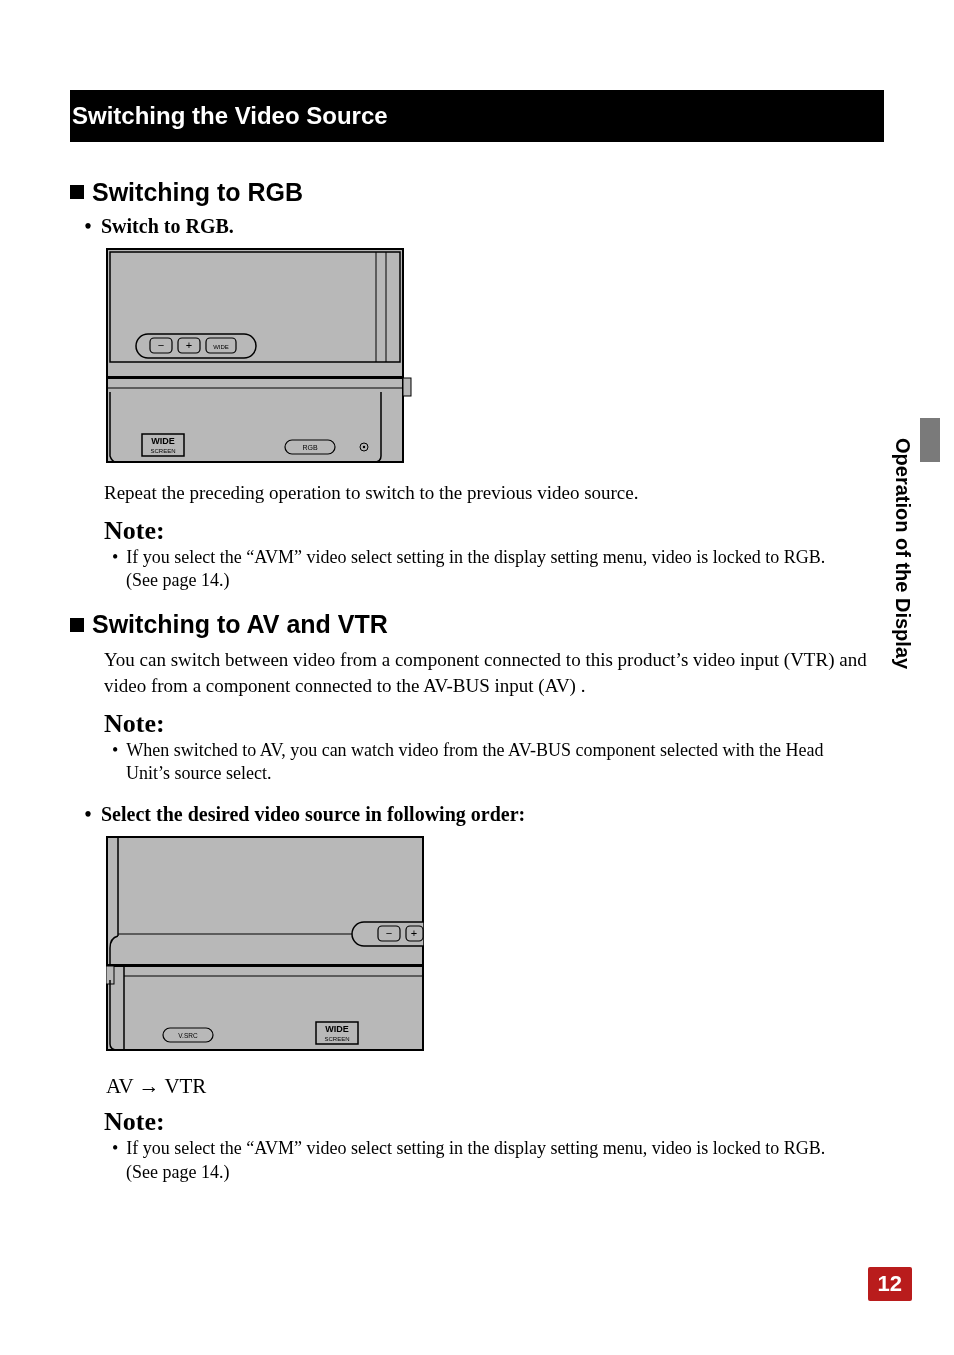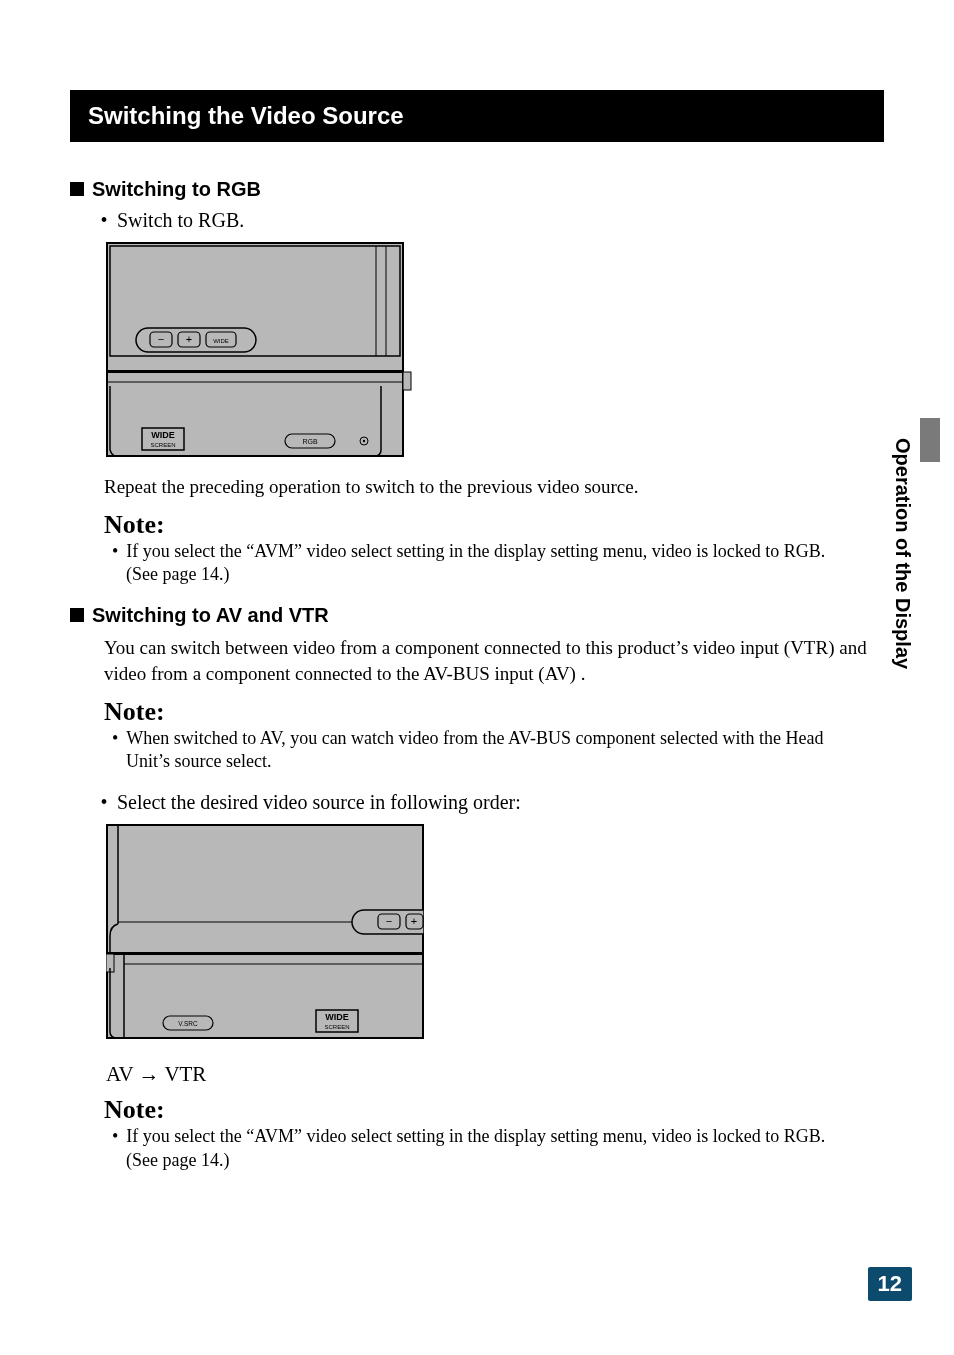--- a/index.html
+++ b/index.html
@@ -15,48 +15,48 @@
     padding: 90px 70px 50px 70px;
     position: relative;
     height: 100%;
   }
   .title-bar {
     background: #000;
     color: #fff;
     font-family: Arial, Helvetica, sans-serif;
     font-weight: bold;
     font-size: 24px;
-    padding: 12px 18px;
+    padding: 12px 2px;
     margin-bottom: 36px;
   }
   .subhead {
     font-family: Arial, Helvetica, sans-serif;
     font-weight: bold;
-    font-size: 20px;
+    font-size: 25px;
     margin-bottom: 8px;
   }
   .subhead .marker {
     display: inline-block;
     width: 14px; height: 14px;
     background: #000;
     margin-right: 8px;
     vertical-align: middle;
     position: relative;
     top: -2px;
   }
   .bodytext {
     font-size: 19px;
     margin-left: 34px;
     margin-bottom: 10px;
     line-height: 1.35;
   }
   .step {
     font-size: 20px;
-    font-weight: normal;
-    margin-left: 26px;
+    font-weight: bold;
+    margin-left: 10px;
     margin-bottom: 10px;
     margin-top: 4px;
   }
   .step .bullet {
     display: inline-block;
     width: 16px;
     text-align: center;
   }
   .note-label {
     font-size: 26px;
@@ -113,21 +113,21 @@
     writing-mode: vertical-rl;
     text-orientation: mixed;
     position: absolute;
     right: -2px;
     top: 0;
   }
   .pagenum-box {
     position: absolute;
     right: 42px;
     bottom: 54px;
-    background: #0c4a6e;
+    background: #b91c1c;
     color: #fff;
     font-family: Arial, Helvetica, sans-serif;
     font-weight: bold;
     font-size: 22px;
     padding: 4px 10px;
     border-radius: 2px;
   }
   .arrow {
     font-family: Arial, sans-serif;
   }

